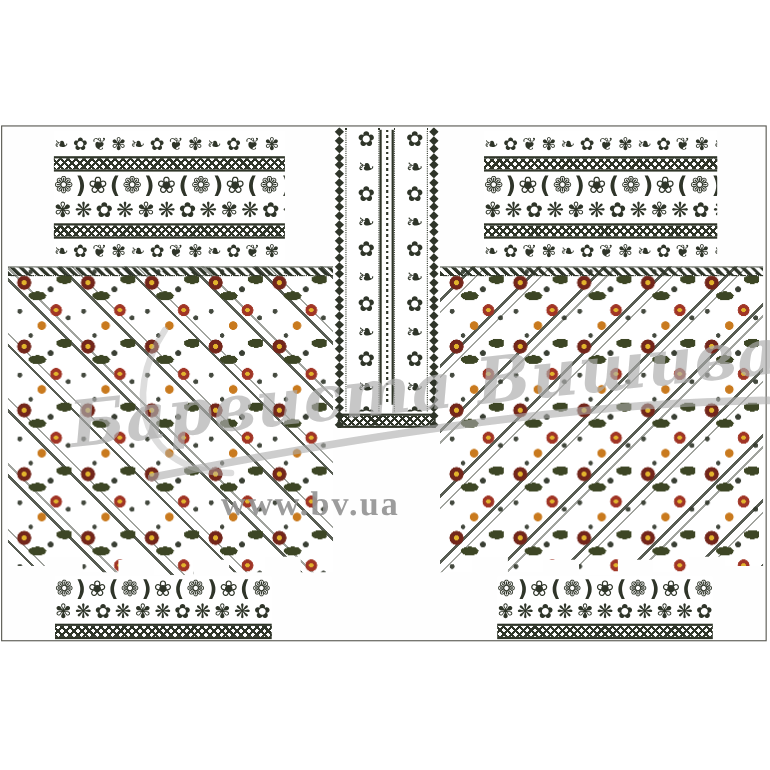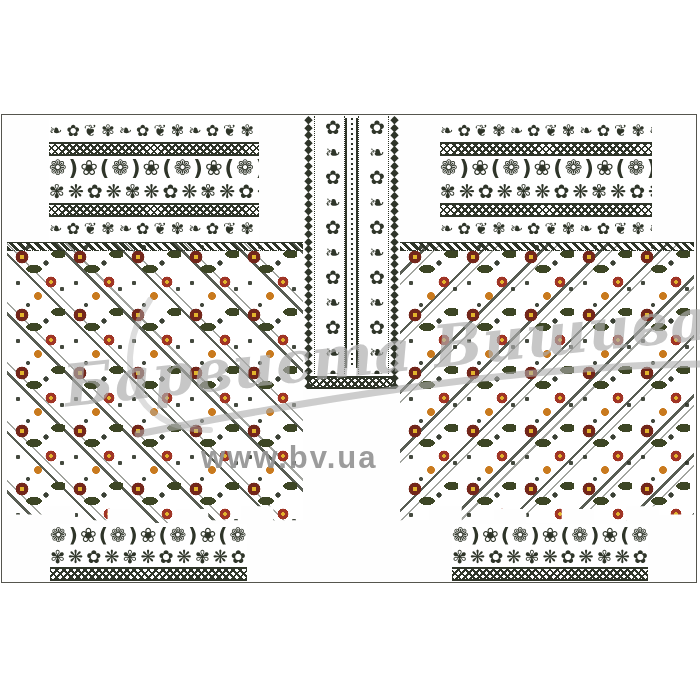--- a/index.html
+++ b/index.html
@@ -86,21 +86,21 @@
   .cuff-right{left:452px;width:196px;}
   .cuff .main-a{height:22px;line-height:22px;font-size:20px;}
   .cuff .main-b{height:21px;line-height:21px;font-size:18px;}
 
   
   .wm-script{position:absolute;left:62px;top:318px;width:660px;z-index:6;
       font-family:"DejaVu Serif",serif;font-style:italic;font-weight:bold;
       font-size:58px;letter-spacing:1px;color:rgba(172,172,172,.68);
       transform:rotate(-6deg);white-space:nowrap;pointer-events:none;}
   .wm-url{position:absolute;left:201px;top:440px;z-index:6;
-      font-family:Liberation Sans, sans-serif;font-weight:bold;font-size:31px;letter-spacing:2px;
+      font-family:Liberation Serif, serif;font-weight:bold;font-size:31px;letter-spacing:2px;
       color:rgba(148,148,148,.92);pointer-events:none;}
   .wm-swoosh{position:absolute;inset:0;z-index:5;pointer-events:none;}
 </style>
 </head>
 <body>
 
 <div id="stage">
 
   <div class="frame"></div>
 

